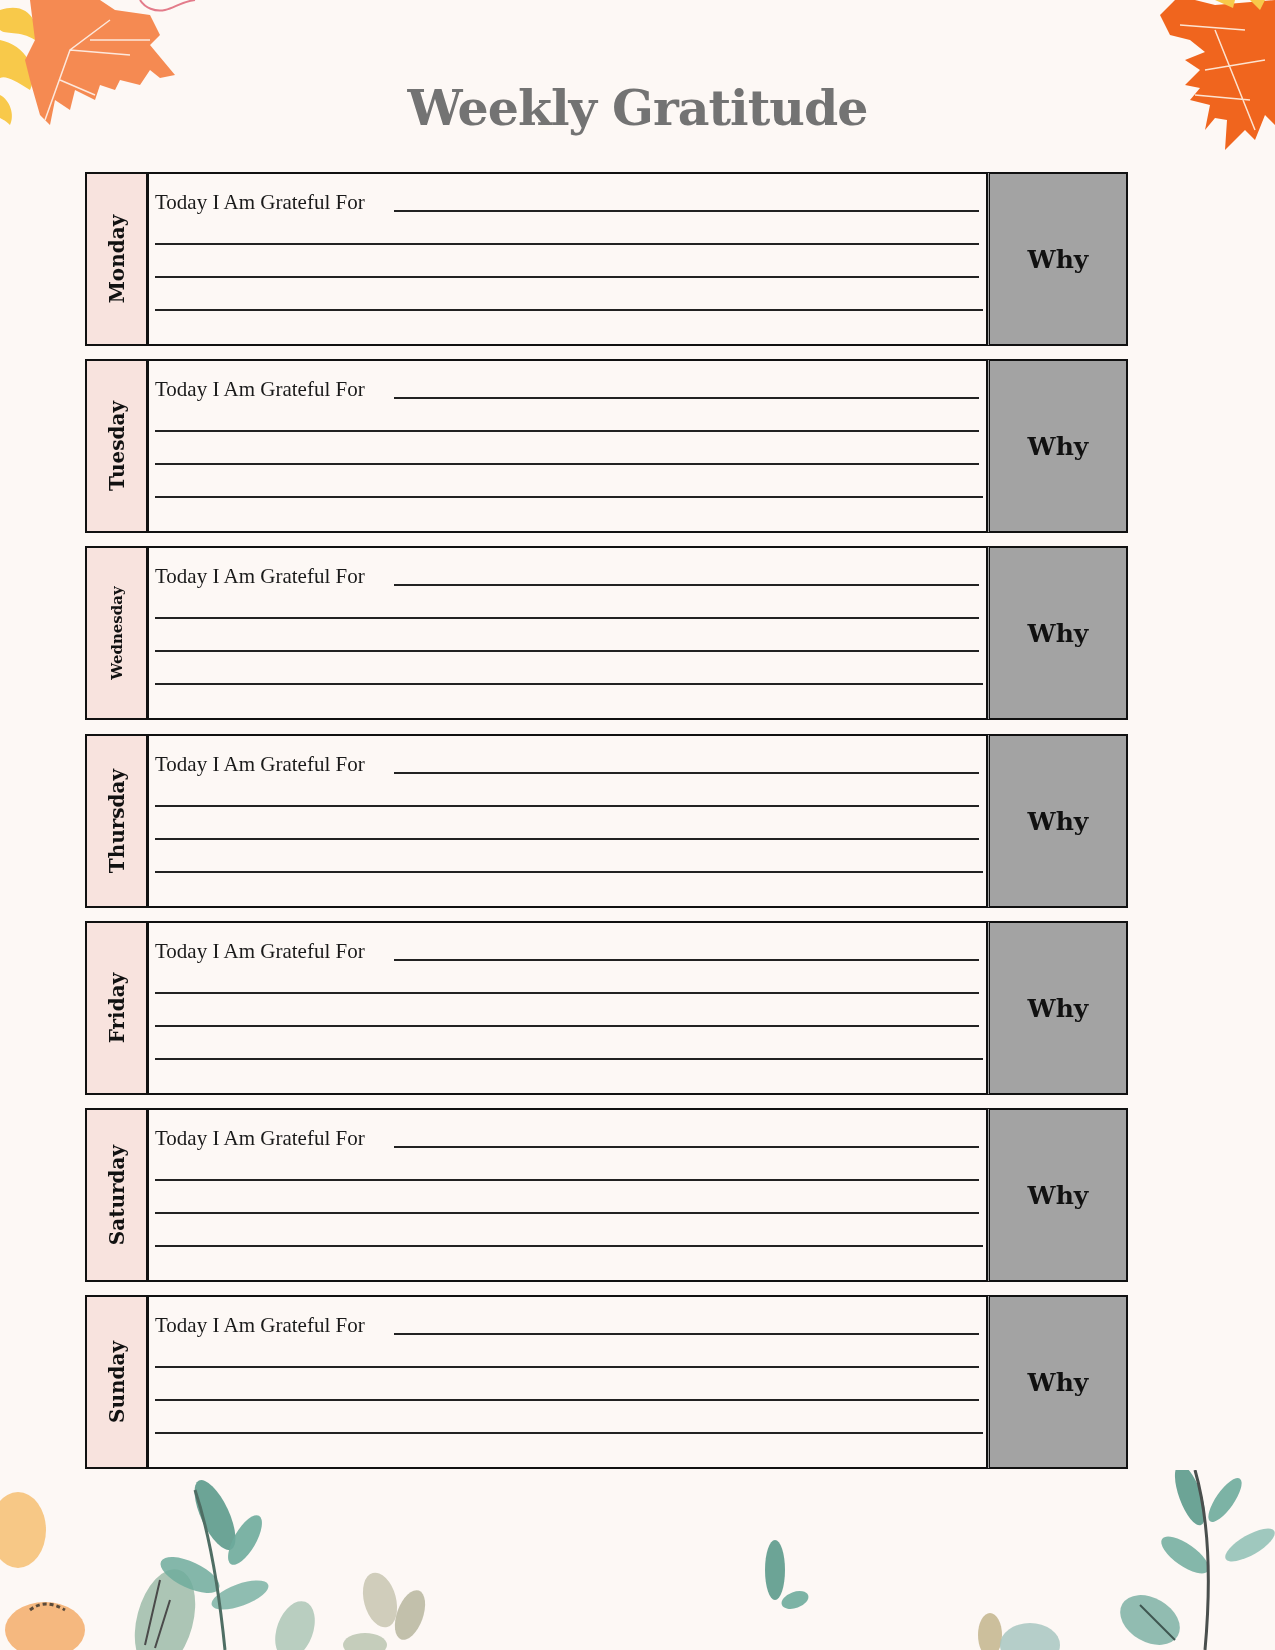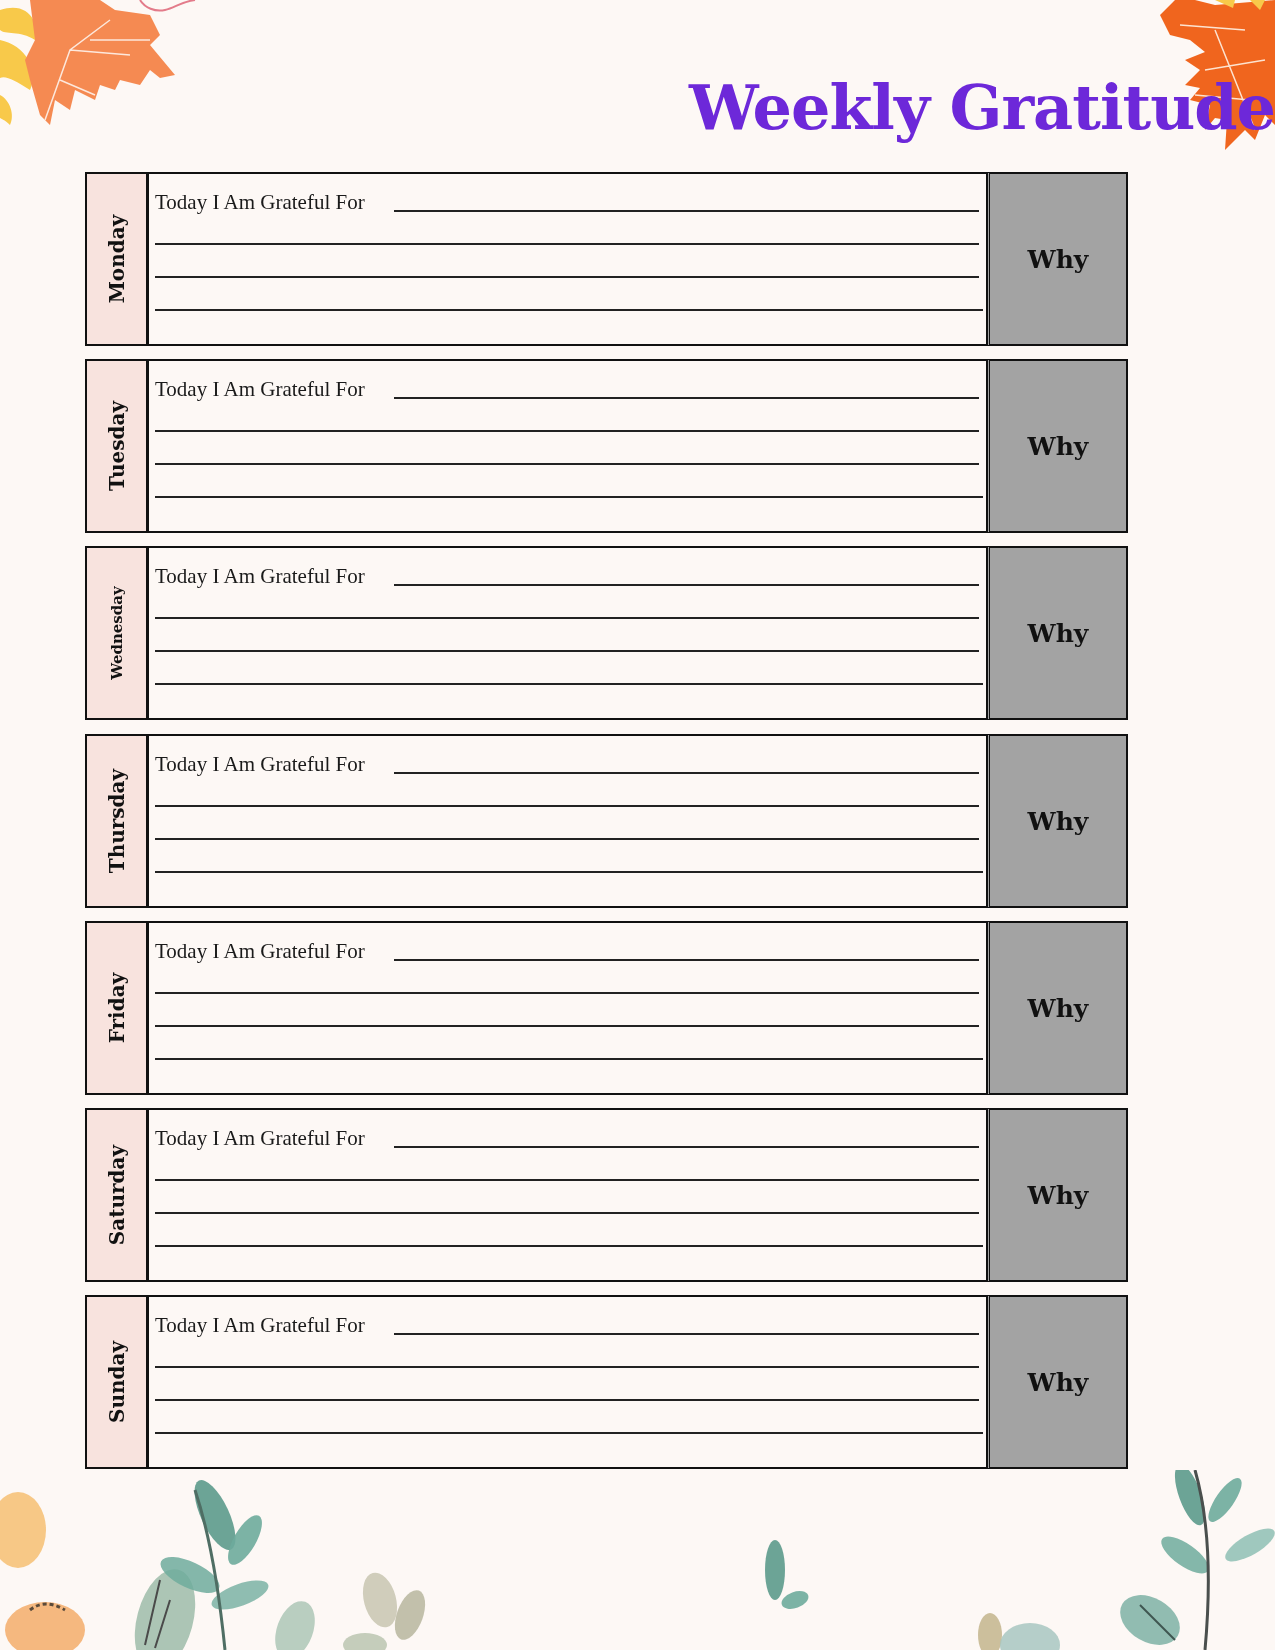--- a/index.html
+++ b/index.html
@@ -5,22 +5,22 @@
   html, body { margin: 0; padding: 0; }
   body {
     width: 1275px; height: 1650px; position: relative; overflow: hidden;
     background: #fdf8f5;
     font-family: "DejaVu Serif", "Liberation Serif", serif;
     color: #111;
   }
   .deco { position: absolute; }
   .title {
     position: absolute; left: 0; right: 0; top: 68px;
-    text-align: right; font-family: "DejaVu Serif", serif;
-    font-weight: bold; font-size: 62px; letter-spacing: -1px; color: #6d28d9;
+    text-align: center; font-family: "DejaVu Serif", serif;
+    font-weight: bold; font-size: 49px; letter-spacing: -1px; color: #737373;
     line-height: 80px;
   }
   .row {
     position: absolute; left: 85px; width: 1043px; height: 174px;
     box-sizing: border-box;
   }
   .day-cell {
     position: absolute; left: 0; top: 0; width: 64px; height: 174px;
     box-sizing: border-box; background: #f8e3de;
     border: 2px solid #111; border-right: 3px solid #111;

